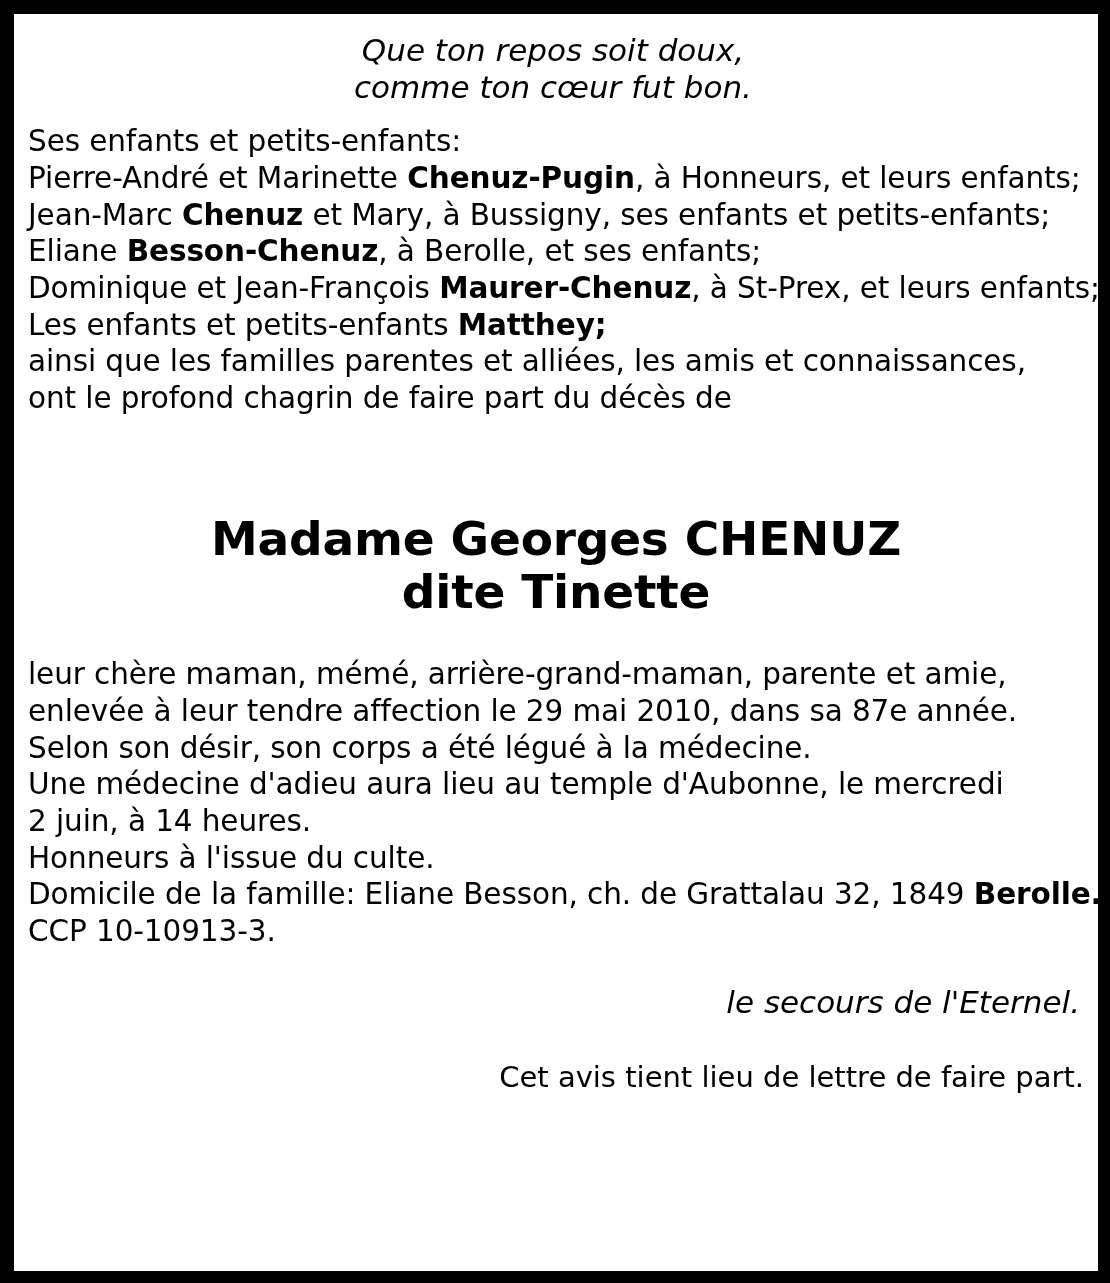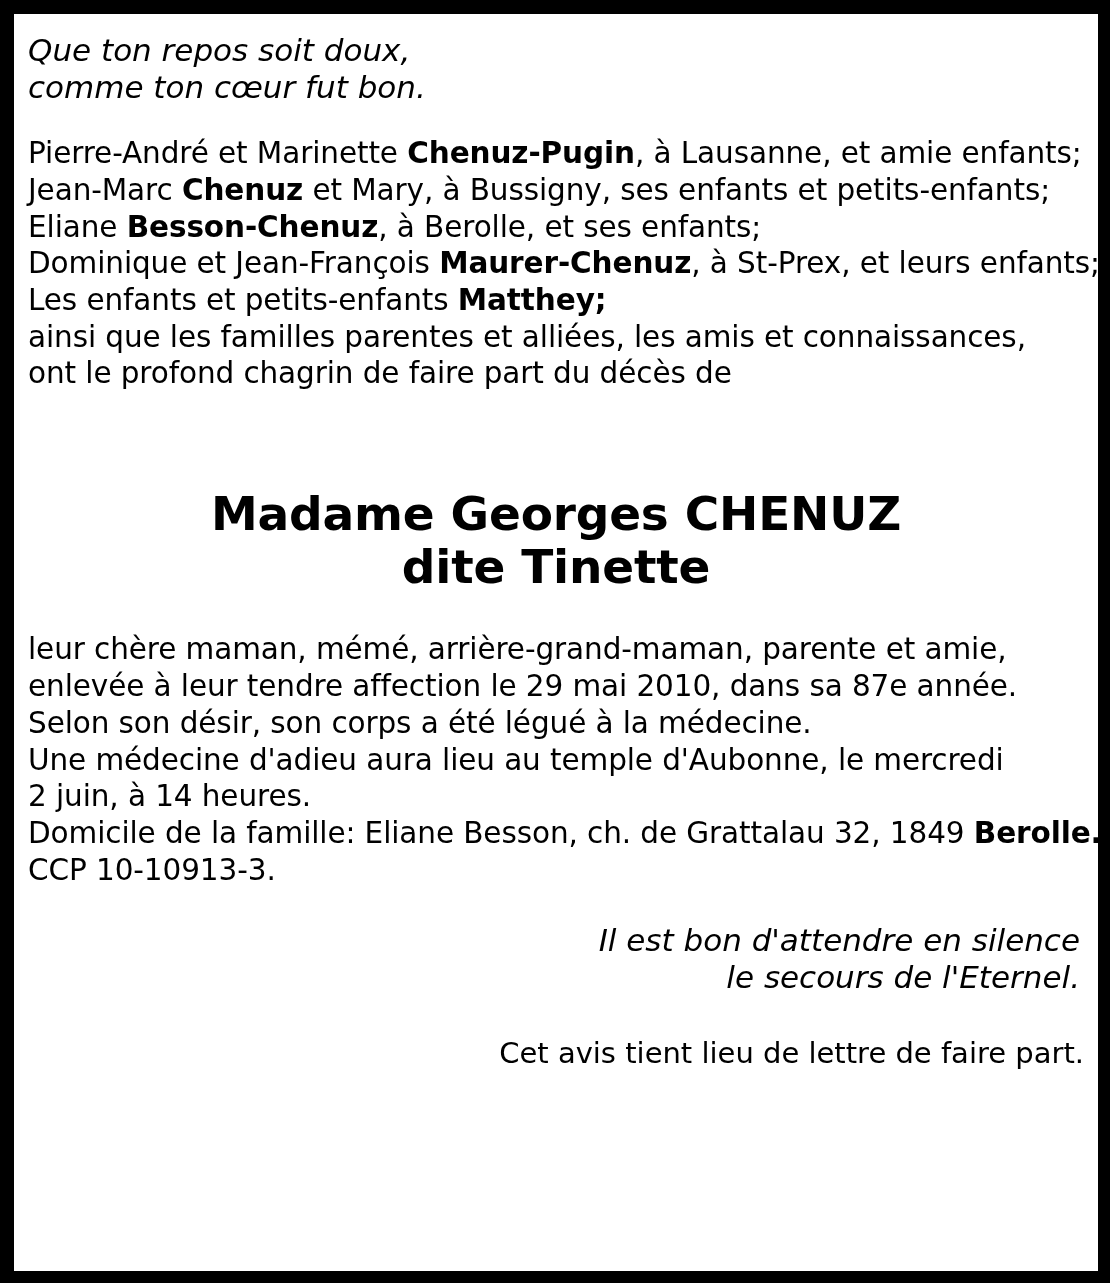--- a/index.html
+++ b/index.html
@@ -25,27 +25,27 @@
   .inner {
     box-sizing: border-box;
     width: 100%;
     height: 100%;
     padding: 18px 14px 10px 14px;
     display: flex;
     flex-direction: column;
   }
 
   .epitaph-top {
-    text-align: left;
+    text-align: center;
     font-style: italic;
     font-size: 31px;
     line-height: 1.18;
     color: #000;
     padding-right: 6px;
-    margin-bottom: 30px;
+    margin-bottom: 18px;
   }
 
   .family-block {
     font-size: 29.5px;
     line-height: 1.245;
     color: #000;
     letter-spacing: -0.1px;
   }
   .family-block .line {
     white-space: nowrap;
@@ -105,22 +105,23 @@
 
 <div class="page">
   <div class="inner">
 
     <div class="epitaph-top">
       <div>Que ton repos soit doux,</div>
       <div>comme ton cœur fut bon.</div>
     </div>
 
     <div class="family-block">
+      <div class="line">Ses enfants et petits-enfants:</div>
       <div class="line">
-        <span>Pierre-André et Marinette </span><b>Chenuz-Pugin</b><span>, à Lausanne, et amie enfants;</span>
+        <span>Pierre-André et Marinette </span><b>Chenuz-Pugin</b><span>, à Honneurs, et leurs enfants;</span>
       </div>
       <div class="line">
         <span>Jean-Marc </span><b>Chenuz</b><span> et Mary, à Bussigny, ses enfants et petits-enfants;</span>
       </div>
       <div class="line">
         <span>Eliane </span><b>Besson-Chenuz</b><span>, à Berolle, et ses enfants;</span>
       </div>
       <div class="line">
         <span>Dominique et Jean-François </span><b>Maurer-Chenuz</b><span>, à St-Prex, et leurs enfants;</span>
       </div>
@@ -146,28 +147,30 @@
       <div class="line">
         <span>Selon son désir, son corps a été légué à la médecine.</span><b></b><span></span>
       </div>
       <div class="line">
         <span>Une médecine d'adieu aura lieu au temple d'Aubonne, le mercredi</span><b></b><span></span>
       </div>
       <div class="line">
         <span>2 juin, à 14 heures.</span><b></b><span></span>
       </div>
       <div class="line">
+        <span>Honneurs à l'issue du culte.</span><b></b><span></span>
+      </div>
+      <div class="line">
         <span>Domicile de la famille: Eliane Besson, ch. de Grattalau 32, 1849 </span><b>Berolle.</b><span></span>
       </div>
       <div class="line">
         <span>CCP 10-10913-3.</span><b></b><span></span>
       </div>
     </div>
 
     <div class="epitaph-bottom">
-      <div>Il est bon d'attendre en silence</div>
       <div>le secours de l'Eternel.</div>
     </div>
 
     <div class="closing">Cet avis tient lieu de lettre de faire part.</div>
 
   </div>
 </div>
 
 </body></html>

